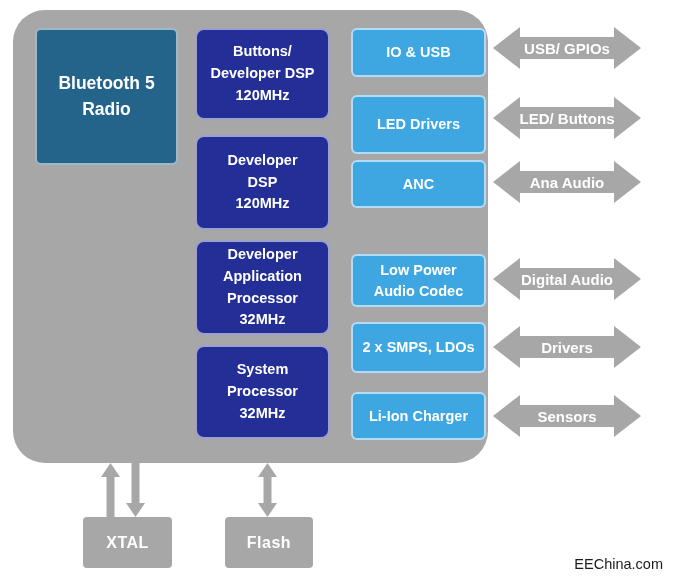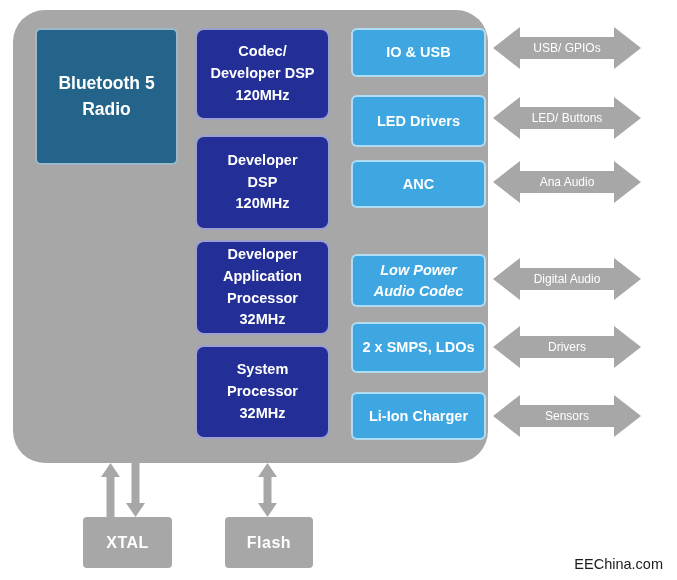--- a/index.html
+++ b/index.html
@@ -37,38 +37,38 @@
   .core-0{top:28px;height:92px;}
   .core-1{top:135px;height:95px;}
   .core-2{top:240px;height:95px;}
   .core-3{top:345px;height:94px;}
   .periph-block{
     left:343px;width:135px;background:var(--peripheral-blue);
     border:2px solid rgba(255,255,255,.6);border-radius:6px;
     font-size:14.5px;line-height:1.4;margin-left:8px;
   }
   .periph-0{top:28px;height:49px;}
-  .periph-1{top:95px;height:52px;}
+  .periph-1{top:95px;height:59px;}
   .periph-2{top:160px;height:48px;}
-  .periph-3{top:254px;height:53px;font-style:italic;}
+  .periph-3{top:254px;height:53px;}
   .periph-4{top:322px;height:51px;}
   .periph-5{top:392px;height:48px;}
   .ext-block{
     background:var(--chip-gray);border-radius:4px;
     font-size:16px;letter-spacing:.5px;
   }
   .xtal-block{left:83px;top:517px;width:89px;height:51px;}
   .flash-block{left:225px;top:517px;width:88px;height:51px;}
   .io-arrow{position:absolute;left:493px;width:148px;height:42px;}
   .io-arrow svg{position:absolute;left:0;top:0;width:100%;height:100%;display:block;}
   .io-arrow polygon{fill:var(--chip-gray);}
   .io-arrow-label{
     position:absolute;left:0;top:0;width:100%;height:100%;
     display:flex;align-items:center;justify-content:center;
-    color:var(--label-white);font-weight:400;font-size:12px;
+    color:var(--label-white);font-weight:700;font-size:15px;
   }
   .arrow-0{top:27px;}
   .arrow-1{top:97px;}
   .arrow-2{top:161px;text-align:right;}
   .arrow-3{top:258px;}
   .arrow-4{top:326px;}
   .arrow-5{top:395px;}
   .v-arrow{position:absolute;width:19px;height:54px;top:463px;}
   .v-arrow polygon{fill:var(--chip-gray);}
   .xtal-up{left:101px;}
@@ -82,21 +82,21 @@
 </head>
 <body>
 
 <div class="stage">
 
   <div class="soc-container"></div>
 
   <div class="block radio-block">Bluetooth 5
 Radio</div>
 
-  <div class="block core-block core-0">Codec/
+  <div class="block core-block core-0">Buttons/
 Developer DSP
 120MHz</div>
   <div class="block core-block core-1">Developer
 DSP
 120MHz</div>
   <div class="block core-block core-2">Developer
 Application
 Processor
 32MHz</div>
   <div class="block core-block core-3">System

